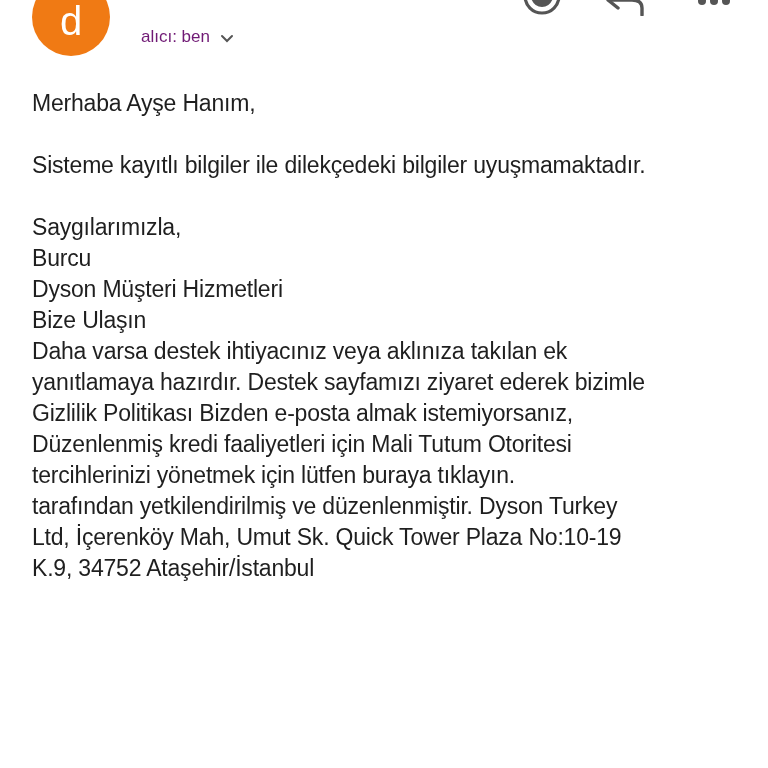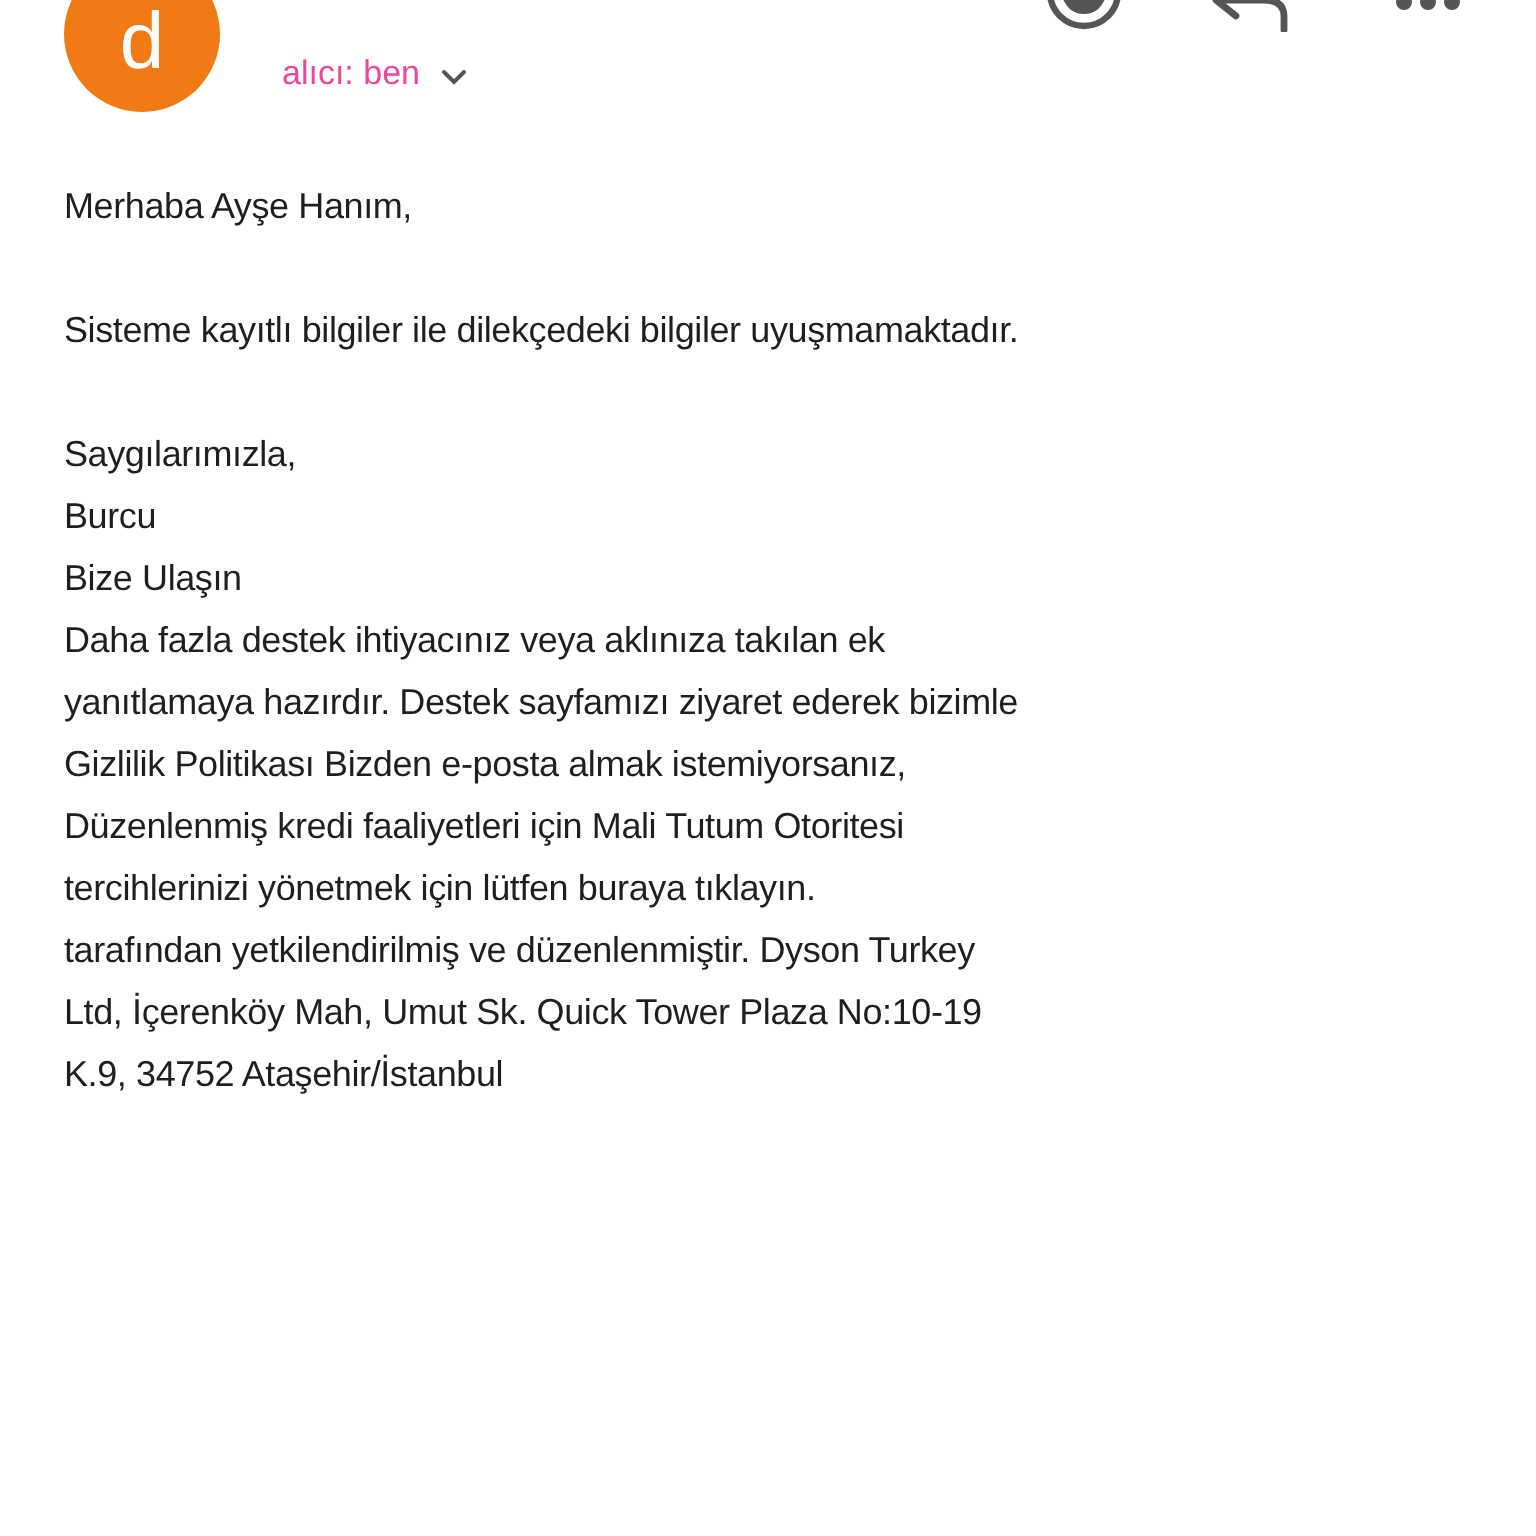--- a/index.html
+++ b/index.html
@@ -41,21 +41,21 @@
       position: relative;
       top: 4px;
     }
     .recipient {
       position: absolute;
       left: 141px;
       top: 27px;
       display: flex;
       align-items: center;
       font-size: 17px;
-      color: #ec4899;
+      color: #701a75;
     }
     .recipient .chev {
       margin-left: 10px;
       margin-top: 3px;
       width: 14px;
       height: 14px;
     }
     .hdr-icon {
       position: absolute;
       top: -12px;
@@ -63,21 +63,21 @@
     }
     .emoji-icon { left: 522px; width: 40px; height: 32px; }
     .reply-icon { left: 604px; width: 44px; height: 28px; }
     .more-icon { left: 694px; width: 40px; height: 20px; }
 
     .body {
       position: absolute;
       left: 32px;
       top: 86px;
       width: 720px;
-      font-size: 18px;
+      font-size: 23px;
       line-height: 31px;
       color: #1f1f1f;
       letter-spacing: -0.2px;
     }
     .body p {
       margin: 0;
     }
     .gap {
       height: 31px;
     }
@@ -115,22 +115,23 @@
   </svg>
 </div>
 
 <div class="body">
   <p class="greeting">Merhaba Ayşe Hanım,</p>
   <div class="gap"></div>
   <p>Sisteme kayıtlı bilgiler ile dilekçedeki bilgiler uyuşmamaktadır.</p>
   <div class="gap"></div>
   <p>Saygılarımızla,</p>
   <p>Burcu</p>
+  <p>Dyson Müşteri Hizmetleri</p>
   <p>Bize Ulaşın</p>
-  <p>Daha fazla destek ihtiyacınız veya aklınıza takılan ek</p>
+  <p>Daha varsa destek ihtiyacınız veya aklınıza takılan ek</p>
   <p>yanıtlamaya hazırdır. Destek sayfamızı ziyaret ederek bizimle</p>
   <p>Gizlilik Politikası Bizden e-posta almak istemiyorsanız,</p>
   <p>Düzenlenmiş kredi faaliyetleri için Mali Tutum Otoritesi</p>
   <p>tercihlerinizi yönetmek için lütfen buraya tıklayın.</p>
   <p>tarafından yetkilendirilmiş ve düzenlenmiştir. Dyson Turkey</p>
   <p>Ltd, İçerenköy Mah, Umut Sk. Quick Tower Plaza No:10-19</p>
   <p>K.9, 34752 Ataşehir/İstanbul</p>
 </div>
 
 </body></html>

